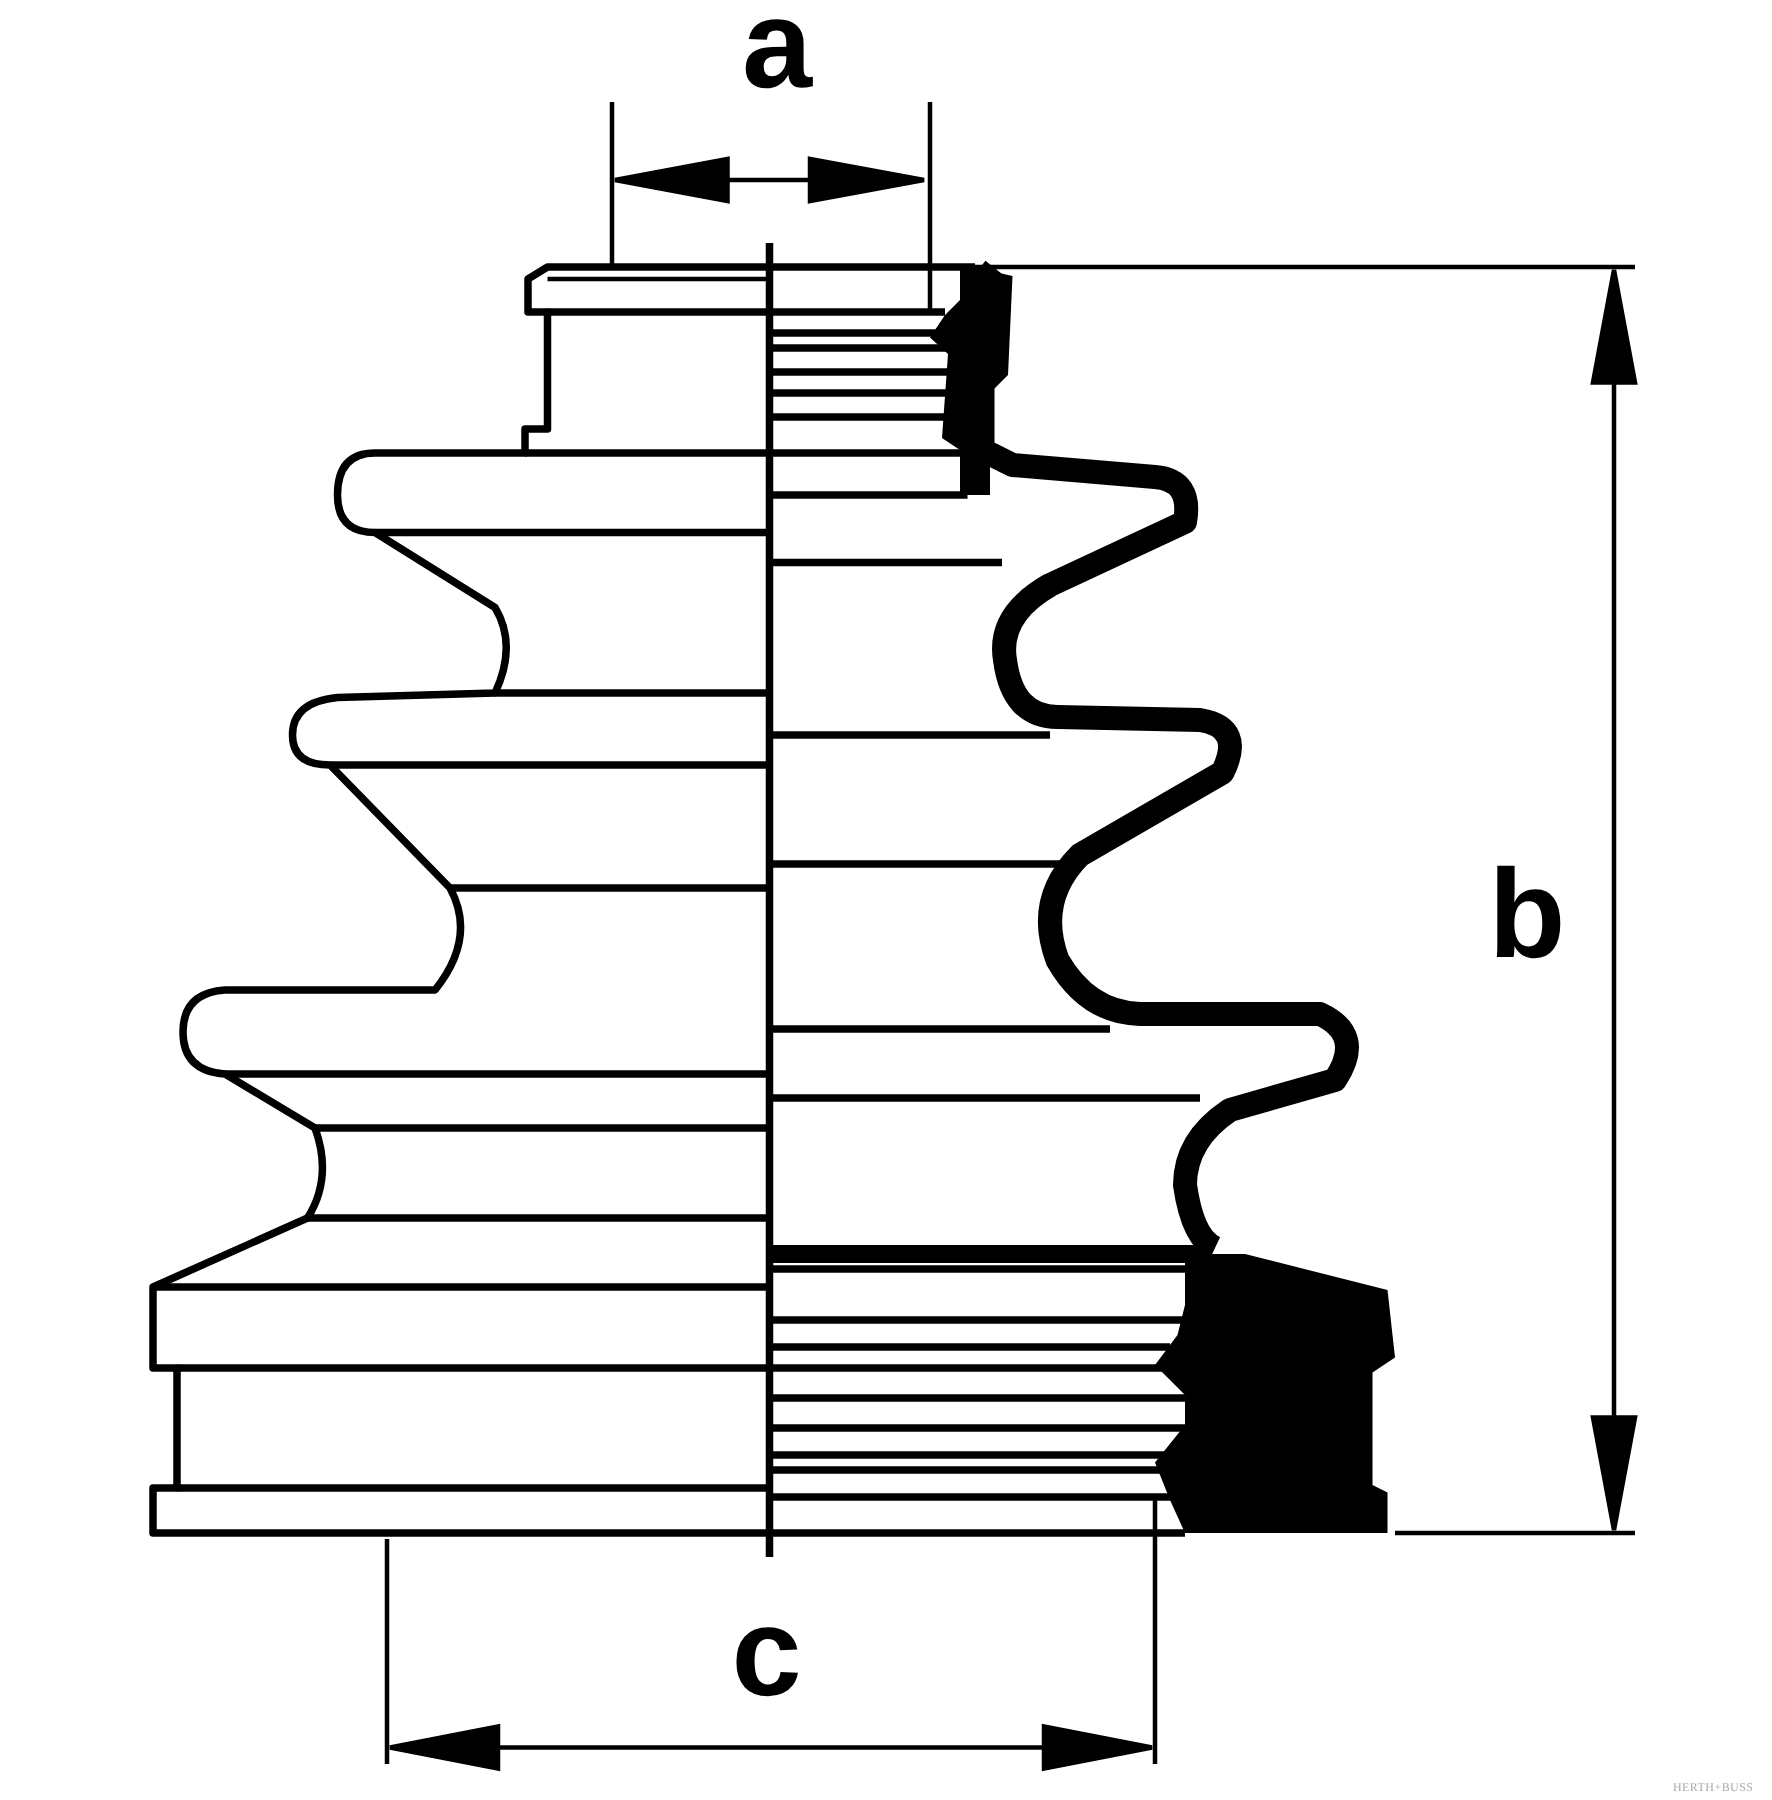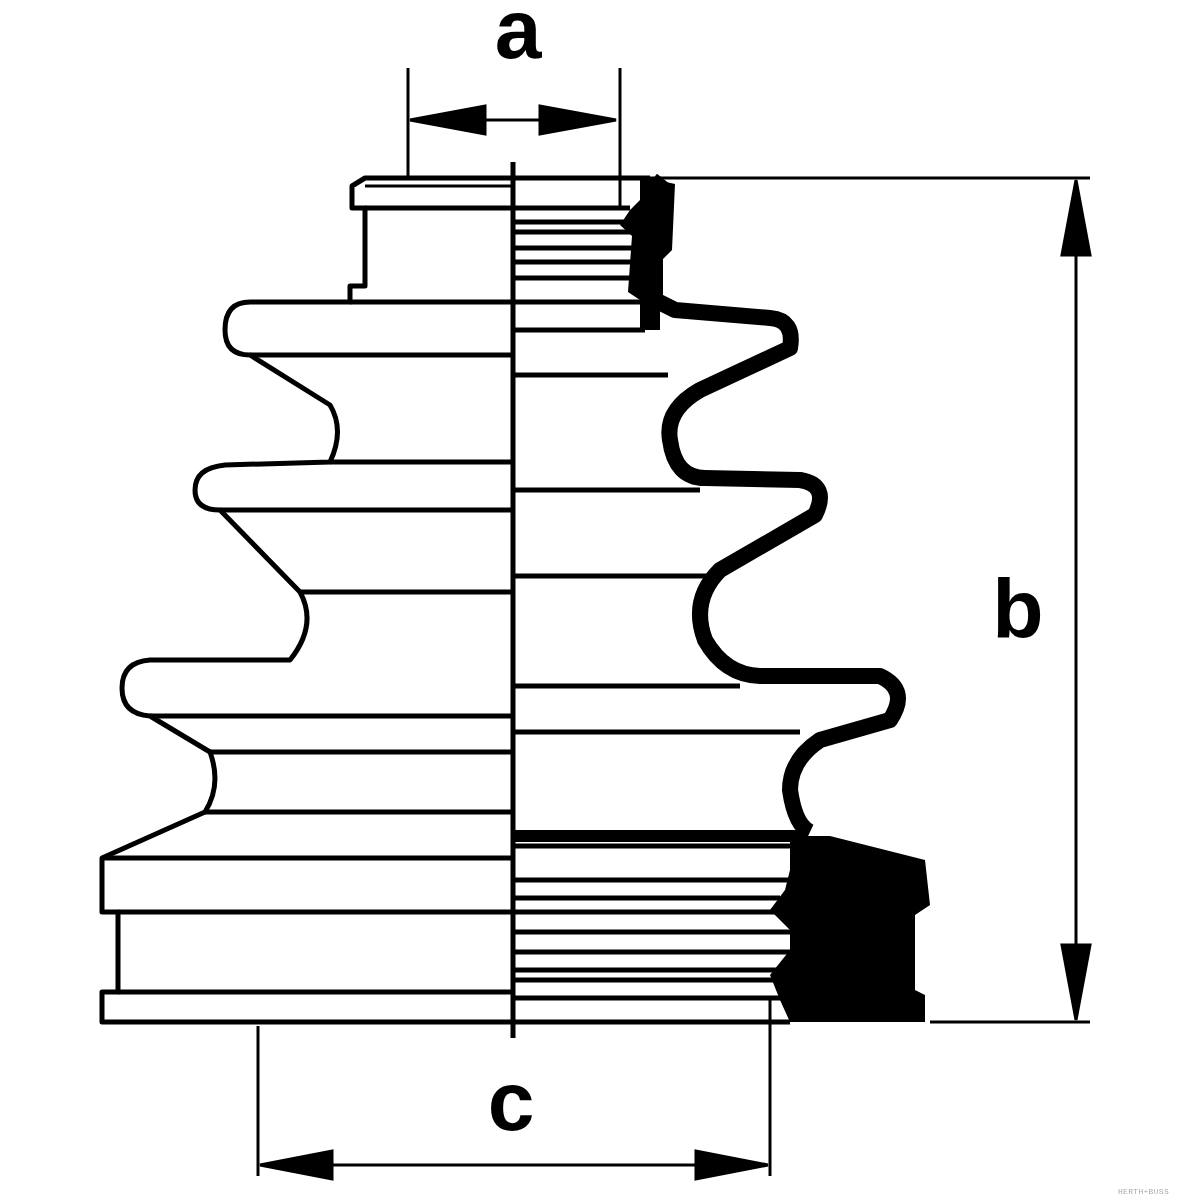--- a/index.html
+++ b/index.html
@@ -1,19 +1,19 @@
 <!DOCTYPE html>
 <html><head>
 <meta charset="utf-8">
 <style>
   html,body{margin:0;padding:0;background:#fff;}
   body{width:1181px;height:1200px;position:relative;overflow:hidden;font-family:"Liberation Sans",sans-serif;}
   svg{position:absolute;left:0;top:0;}
   .lbl{font-family:"Liberation Sans",sans-serif;font-weight:bold;fill:#000;}
-  .brand{position:absolute;right:12px;bottom:4px;font-size:8px;color:#aaa;font-family:Liberation Mono, monospace;letter-spacing:0.3px;}
+  .brand{position:absolute;right:12px;bottom:4px;font-size:8px;color:#aaa;font-family:Liberation Serif, serif;letter-spacing:0.3px;}
 </style>
 </head>
 <body>
 
 <svg width="1181" height="1200" viewBox="0 0 1181 1200">
   <g fill="none" stroke="#000" stroke-width="5" stroke-linejoin="round">
 
     <path d="
       M513,178 L365,178 L352,186 L352,208 L365,208 L365,286 L350,286 L350,302
       L250,302 Q225,302 225,330 Q225,355 250,355

